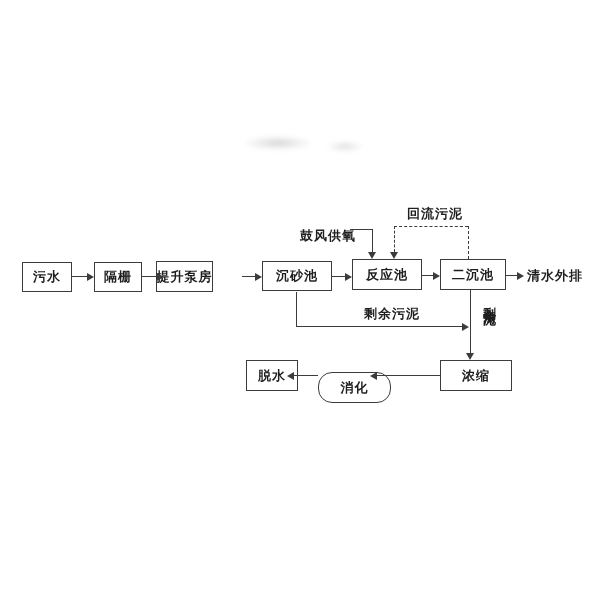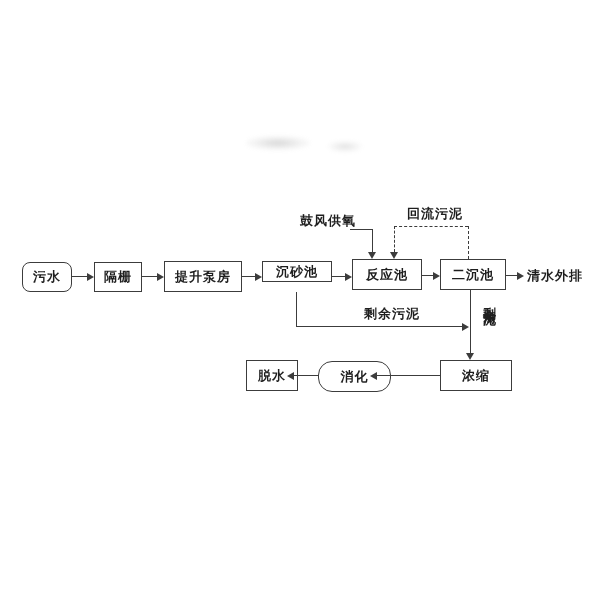--- a/index.html
+++ b/index.html
@@ -46,33 +46,33 @@
   }
 </style>
 </head>
 <body>
 
 <div id="canvas">
 
   <div class="smudge" style="left:246px;top:136px;width:64px;height:14px;"></div>
   <div class="smudge" style="left:328px;top:141px;width:34px;height:11px;opacity:.3;"></div>
 
-  <div class="box" style="left:22px;top:262px;width:50px;height:30px;border-radius:8px;">
+  <div class="box" style="left:22px;top:262px;width:50px;height:30px;">
     <span>污水</span>
   </div>
 
   <div class="box" style="left:94px;top:262px;width:48px;height:30px;">
     <span>隔栅</span>
   </div>
 
-  <div class="box" style="left:164px;top:261px;width:78px;height:31px;">
+  <div class="box" style="left:156px;top:261px;width:57px;height:31px;">
     <span>提升泵房</span>
   </div>
 
-  <div class="box" style="left:262px;top:261px;width:70px;height:21px;font-family:Liberation Serif, serif;">
+  <div class="box" style="left:262px;top:261px;width:70px;height:30px;font-family:Liberation Serif, serif;">
     <span>沉砂池</span>
   </div>
 
   <div class="box" style="left:352px;top:259px;width:70px;height:31px;">
     <span>反应池</span>
   </div>
 
   <div class="box" style="left:440px;top:259px;width:66px;height:31px;font-family:Liberation Serif, serif;">
     <span>二沉池</span>
   </div>
@@ -90,21 +90,21 @@
   <div class="arrow-right" style="left:345px;top:273px;"></div>
 
   <div class="hline" style="left:422px;top:275px;width:11px;"></div>
   <div class="arrow-right" style="left:433px;top:272px;"></div>
 
   <div class="hline" style="left:506px;top:275px;width:11px;"></div>
   <div class="arrow-right" style="left:517px;top:272px;"></div>
 
   <div class="lbl" style="left:527px;top:268px;">清水外排</div>
 
-  <div class="lbl" style="left:300px;top:213px;">鼓风供氧</div>
+  <div class="lbl" style="left:300px;top:228px;">鼓风供氧</div>
   <div class="hline" style="left:350px;top:229px;width:22px;"></div>
   <div class="vline" style="left:372px;top:229px;height:23px;"></div>
   <div class="arrow-down" style="left:368px;top:252px;"></div>
 
   <div class="lbl" style="left:407px;top:206px;">回流污泥</div>
   <div class="dash-v" style="left:468px;top:226px;height:33px;"></div>
   <div class="dash-h" style="left:394px;top:226px;width:74px;"></div>
   <div class="dash-v" style="left:394px;top:226px;height:26px;"></div>
   <div class="arrow-down" style="left:390px;top:252px;"></div>
 
@@ -114,21 +114,21 @@
   <div class="lbl" style="left:364px;top:306px;">剩余污泥</div>
 
   <div class="vline" style="left:470px;top:290px;height:63px;"></div>
   <div class="arrow-down" style="left:466px;top:353px;"></div>
   <div class="lbl lbl-v" style="left:482px;top:297px;height:62px;">剩余污泥</div>
 
   <div class="box" style="left:440px;top:360px;width:72px;height:31px;">
     <span>浓缩</span>
   </div>
 
-  <div class="box" style="left:318px;top:361px;width:73px;height:31px;border-radius:14px;">
+  <div class="box" style="left:318px;top:372px;width:73px;height:31px;border-radius:14px;">
     <span>消化</span>
   </div>
 
   <div class="box" style="left:246px;top:360px;width:52px;height:31px;">
     <span>脱水</span>
   </div>
 
   <div class="hline" style="left:377px;top:375px;width:63px;"></div>
   <div class="arrow-left" style="left:370px;top:372px;"></div>
 

